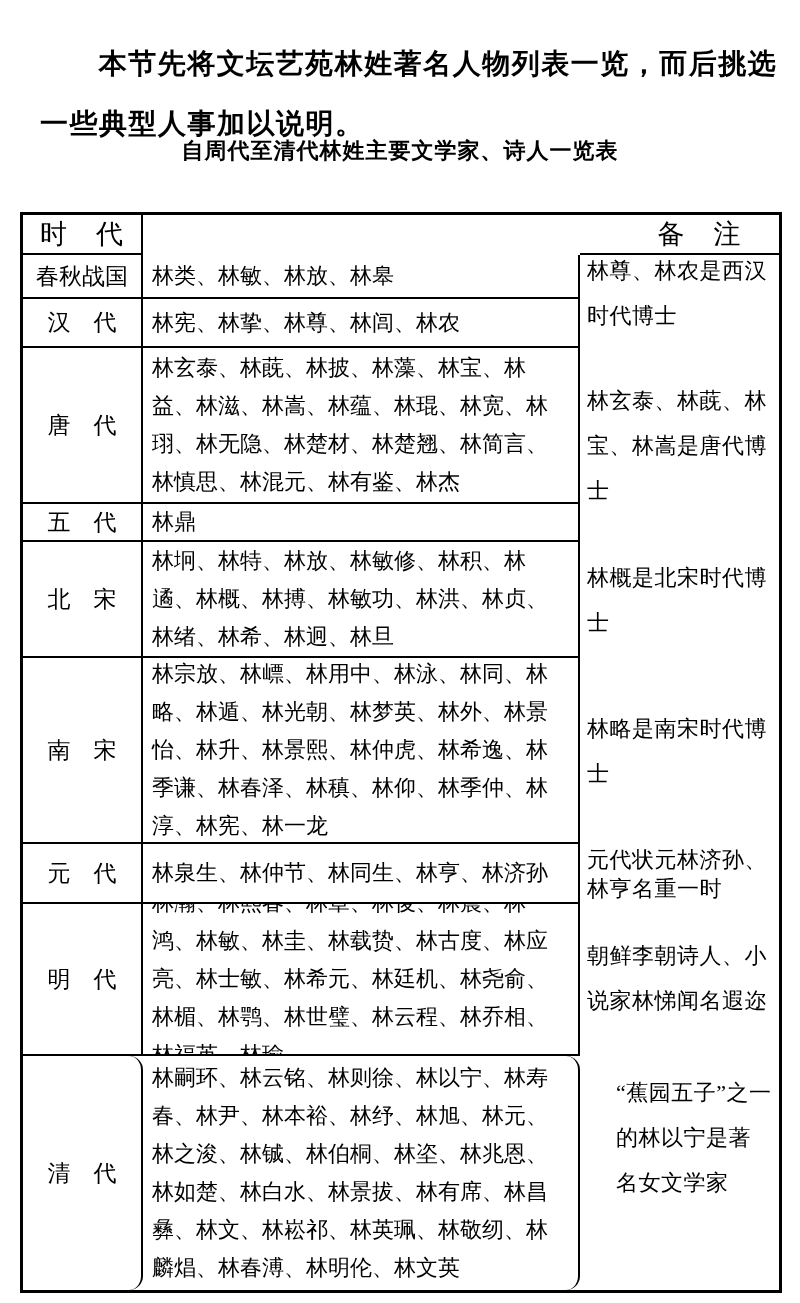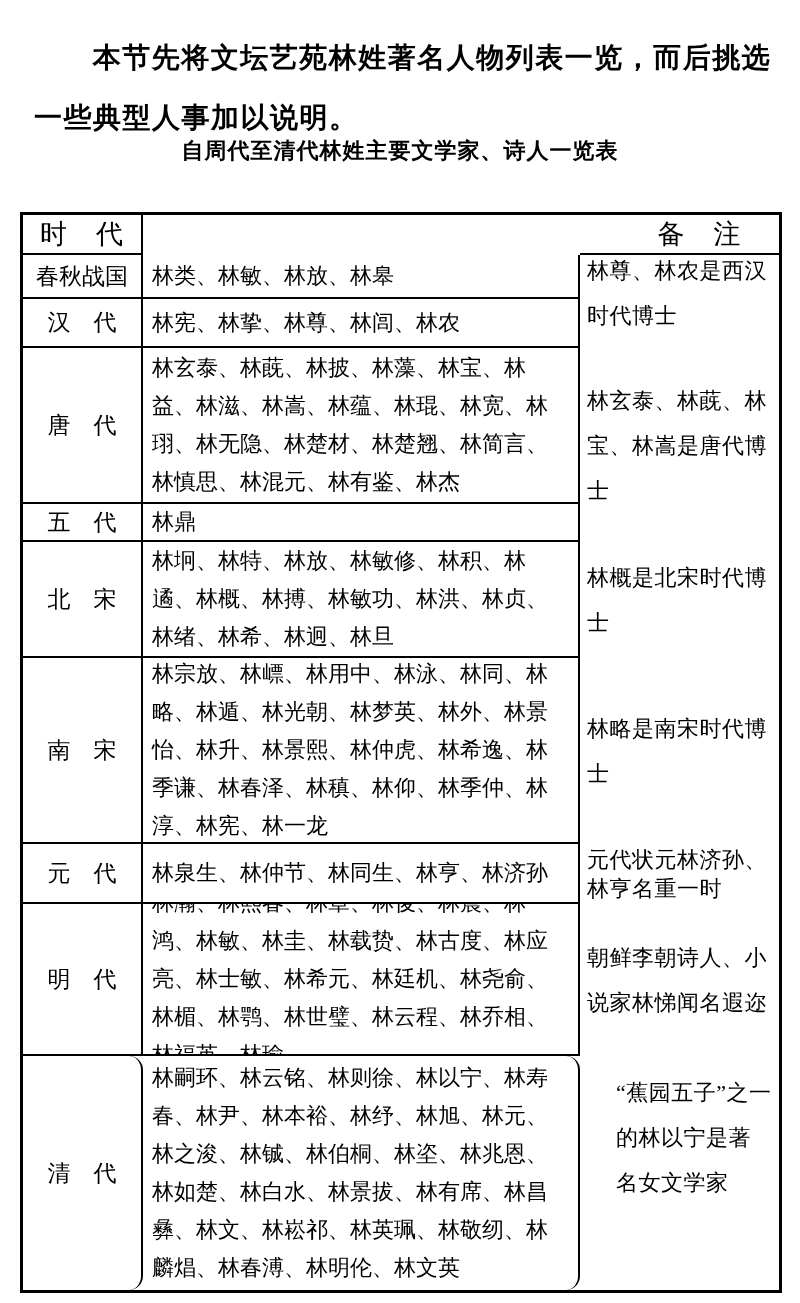--- a/index.html
+++ b/index.html
@@ -1,21 +1,21 @@
 <!DOCTYPE html>
 <html><head>
 <meta charset="utf-8">
 <style>
   html,body{margin:0;padding:0;background:#e8e8e8;}
   .page{
     position:relative;width:800px;height:1303px;background:#ffffff;
     font-family:"Liberation Serif", serif;color:#000;overflow:hidden;
   }
   .intro{
-    position:absolute;left:26px;top:20px;width:752px;margin:8px;
+    position:absolute;left:26px;top:20px;width:752px;margin:14px;
     font-size:28px;line-height:60px;letter-spacing:1.5px;
     text-indent:2.1em;font-weight:bold;
   }
   .tbl-title{
     position:absolute;left:0;top:136px;width:100%;margin:0;
     text-align:center;font-size:22px;font-weight:bold;letter-spacing:1px;
   }
   .tbl{
     position:absolute;left:20px;top:212px;width:762px;height:1081px;
     box-sizing:border-box;border:3px solid #000;
@@ -37,21 +37,21 @@
   .note{
     position:absolute;left:0;right:0;box-sizing:border-box;
     display:flex;align-items:center;padding:0 7px;
     font-size:22px;line-height:45px;letter-spacing:0.5px;
   }
   .na{top:0;height:93px;align-items:flex-end;padding-bottom:10px;}
   .nb{top:93px;height:194px;}
   .nc{top:287px;height:116px;}
   .nd{top:403px;height:186px;}
   .ne{top:589px;height:60px;line-height:29px;}
-  .nf{top:649px;height:152px;}
+  .nf{top:649px;height:152px;font-family:Liberation Mono, monospace;}
   .ng{top:801px;height:234px;align-items:flex-start;padding-top:14px;padding-left:36px;}
 </style>
 </head>
 <body>
 
 <div class="page">
 
   <p class="intro">本节先将文坛艺苑林姓著名人物列表一览，而后挑选一些典型人事加以说明。</p>
 
   <h2 class="tbl-title">自周代至清代林姓主要文学家、诗人一览表</h2>

